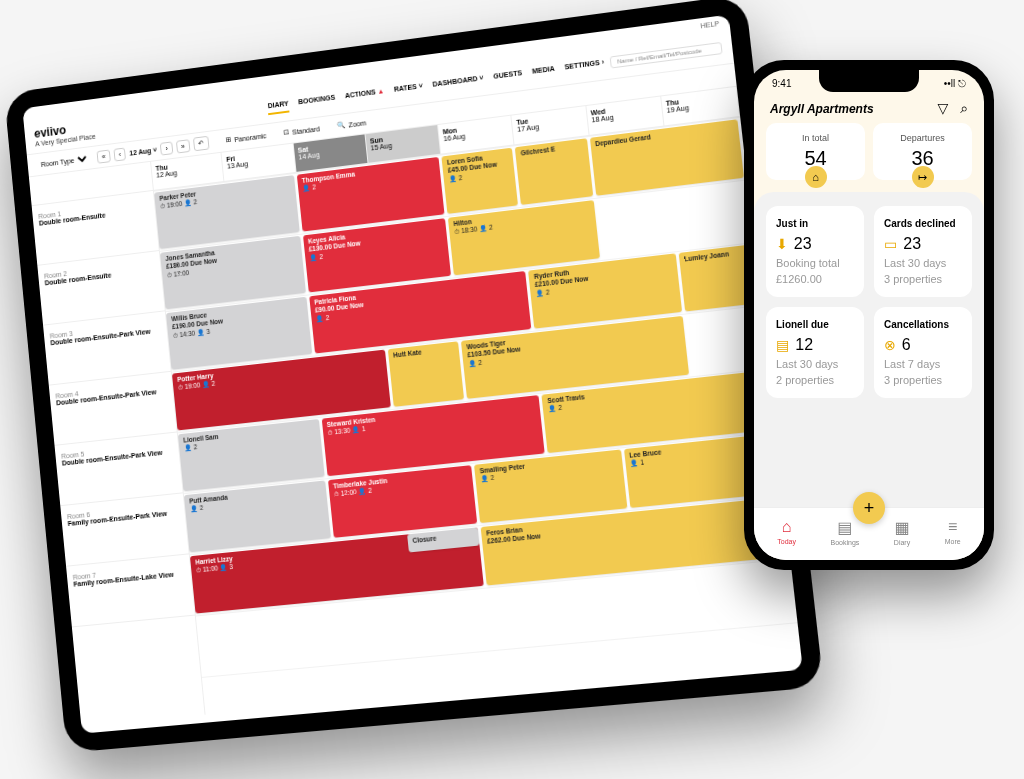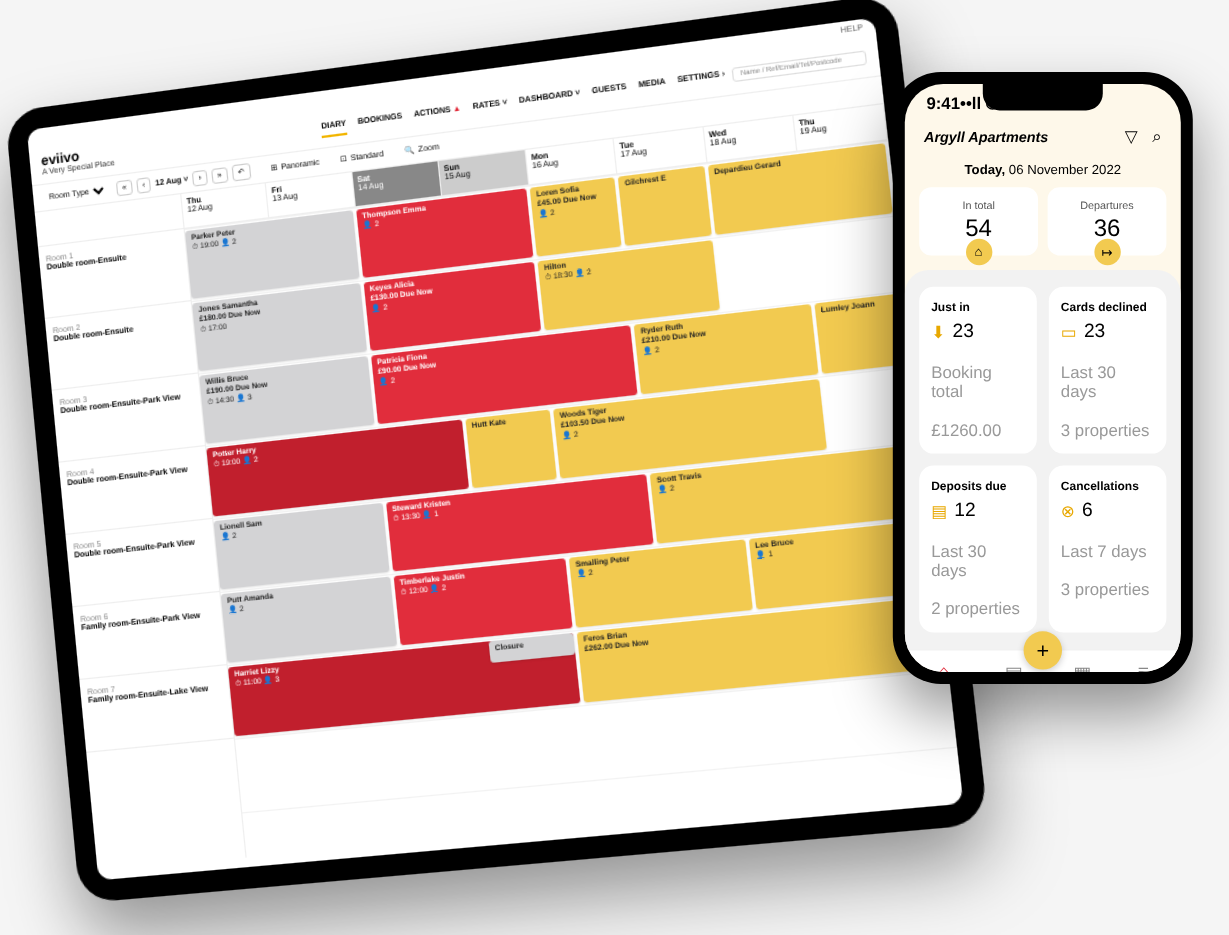--- a/index.html
+++ b/index.html
@@ -47,38 +47,38 @@
 .bk.darkred { background: #c11f2d; color: #fff; }
 .bk .name { font-weight: 600; display: block; }
 .bk .due { font-weight: 700; }
 .bk .time::before { content: "⏱ "; }
 .bk .pax::before { content: "👤 "; }
 
 
 .phone { position: absolute; right: 30px; top: 60px; width: 250px; height: 510px; background: #000; border-radius: 40px; padding: 10px; z-index: 10; box-shadow: 0 25px 50px rgba(0,0,0,0.4); }
 .phone-screen { background: #fef8ea; width: 100%; height: 100%; border-radius: 32px; overflow: hidden; font-size: 10px; display: flex; flex-direction: column; position: relative; }
 .notch { position: absolute; top: 0; left: 50%; transform: translateX(-50%); width: 100px; height: 22px; background: #000; border-radius: 0 0 14px 14px; z-index: 5; }
-.status-bar { display: flex; padding: 8px 18px 4px; font-size: 14px; font-weight: 700; }
+.status-bar { display: flex; justify-content: space-between; padding: 8px 18px 4px; font-size: 10px; font-weight: 400; }
 .phone-header { display: flex; justify-content: space-between; align-items: center; padding: 6px 16px; }
 .phone-title { font-weight: 700; font-size: 12px; font-style: italic; }
 .phone-icons { display: flex; gap: 12px; font-size: 14px; }
 .today-line { text-align: center; padding: 8px; font-size: 11px; }
 .today-line b { font-weight: 700; }
 
 .kpi-row { display: flex; gap: 8px; padding: 0 12px 12px; }
 .kpi { flex: 1; background: #fff; border-radius: 10px; padding: 10px 6px; text-align: center; position: relative; }
 .kpi .lbl { font-size: 9px; color: #555; margin-bottom: 4px; }
 .kpi .num { font-size: 20px; font-weight: 400; }
 .kpi .iconcirc { position: absolute; bottom: -8px; left: 50%; transform: translateX(-50%); width: 22px; height: 22px; background: #f2ca50; border-radius: 50%; display: flex; align-items: center; justify-content: center; font-size: 11px; }
 
 .cards-area { flex: 1; background: #f2f2f2; border-radius: 20px 20px 0 0; padding: 14px 12px; display: grid; grid-template-columns: 1fr 1fr; gap: 10px; align-content: start; }
 .card { background: #fff; border-radius: 12px; padding: 12px 10px; }
 .card .ct { font-size: 10px; margin-bottom: 6px; font-weight: bold; }
 .card .cnum { font-size: 16px; font-weight: 400; display: flex; align-items: center; gap: 6px; }
-.card .csub { font-size: 14px; color: #999; margin-top: 16px; }
+.card .csub { font-size: 11px; color: #999; margin-top: 4px; }
 .card .cicon { font-size: 14px; color: #e8a800; }
 
 .tab-bar { background: #fff; display: flex; justify-content: space-around; padding: 10px 6px 14px; border-top: 1px solid #eee; position: relative; }
 .tab-item { display: flex; flex-direction: column; align-items: center; gap: 2px; font-size: 7px; color: #888; cursor: pointer; }
 .tab-item.active { color: #e12d3c; }
 .tab-icon { font-size: 16px; }
 .fab { position: absolute; top: -16px; left: 50%; transform: translateX(-50%); width: 32px; height: 32px; background: #f2ca50; border-radius: 50%; display: flex; align-items: center; justify-content: center; font-size: 18px; box-shadow: 0 2px 6px rgba(0,0,0,0.2); cursor: pointer; }
 </style>
 </head>
 <body>
@@ -213,23 +213,20 @@
       <span>9:41</span>
       <span>••ll ⎋</span>
     </div>
     <div class="phone-header">
       <span class="phone-title">Argyll Apartments</span>
       <div class="phone-icons">
         <span>▽</span>
         <span>⌕</span>
       </div>
     </div>
-    <div class="today-line">
-      <b>Today,</b> <span>06 November 2022</span>
-    </div>
     <div class="kpi-row" id="kpi-row">
         <div class="kpi">
           <div class="lbl">In total</div>
           <div class="num">54</div>
           <div class="iconcirc">⌂</div>
         </div>
         <div class="kpi">
           <div class="lbl">Departures</div>
           <div class="num">36</div>
           <div class="iconcirc">↦</div>
@@ -242,21 +239,21 @@
           <div class="csub">Booking total</div>
           <div class="csub">£1260.00</div>
         </div>
         <div class="card">
           <div class="ct">Cards declined</div>
           <div class="cnum"><span class="cicon">▭</span>23</div>
           <div class="csub">Last 30 days</div>
           <div class="csub">3 properties</div>
         </div>
         <div class="card">
-          <div class="ct">Deposits due</div>
+          <div class="ct">Lionell due</div>
           <div class="cnum"><span class="cicon">▤</span>12</div>
           <div class="csub">Last 30 days</div>
           <div class="csub">2 properties</div>
         </div>
         <div class="card">
           <div class="ct">Cancellations</div>
           <div class="cnum"><span class="cicon">⊗</span>6</div>
           <div class="csub">Last 7 days</div>
           <div class="csub">3 properties</div>
         </div>

